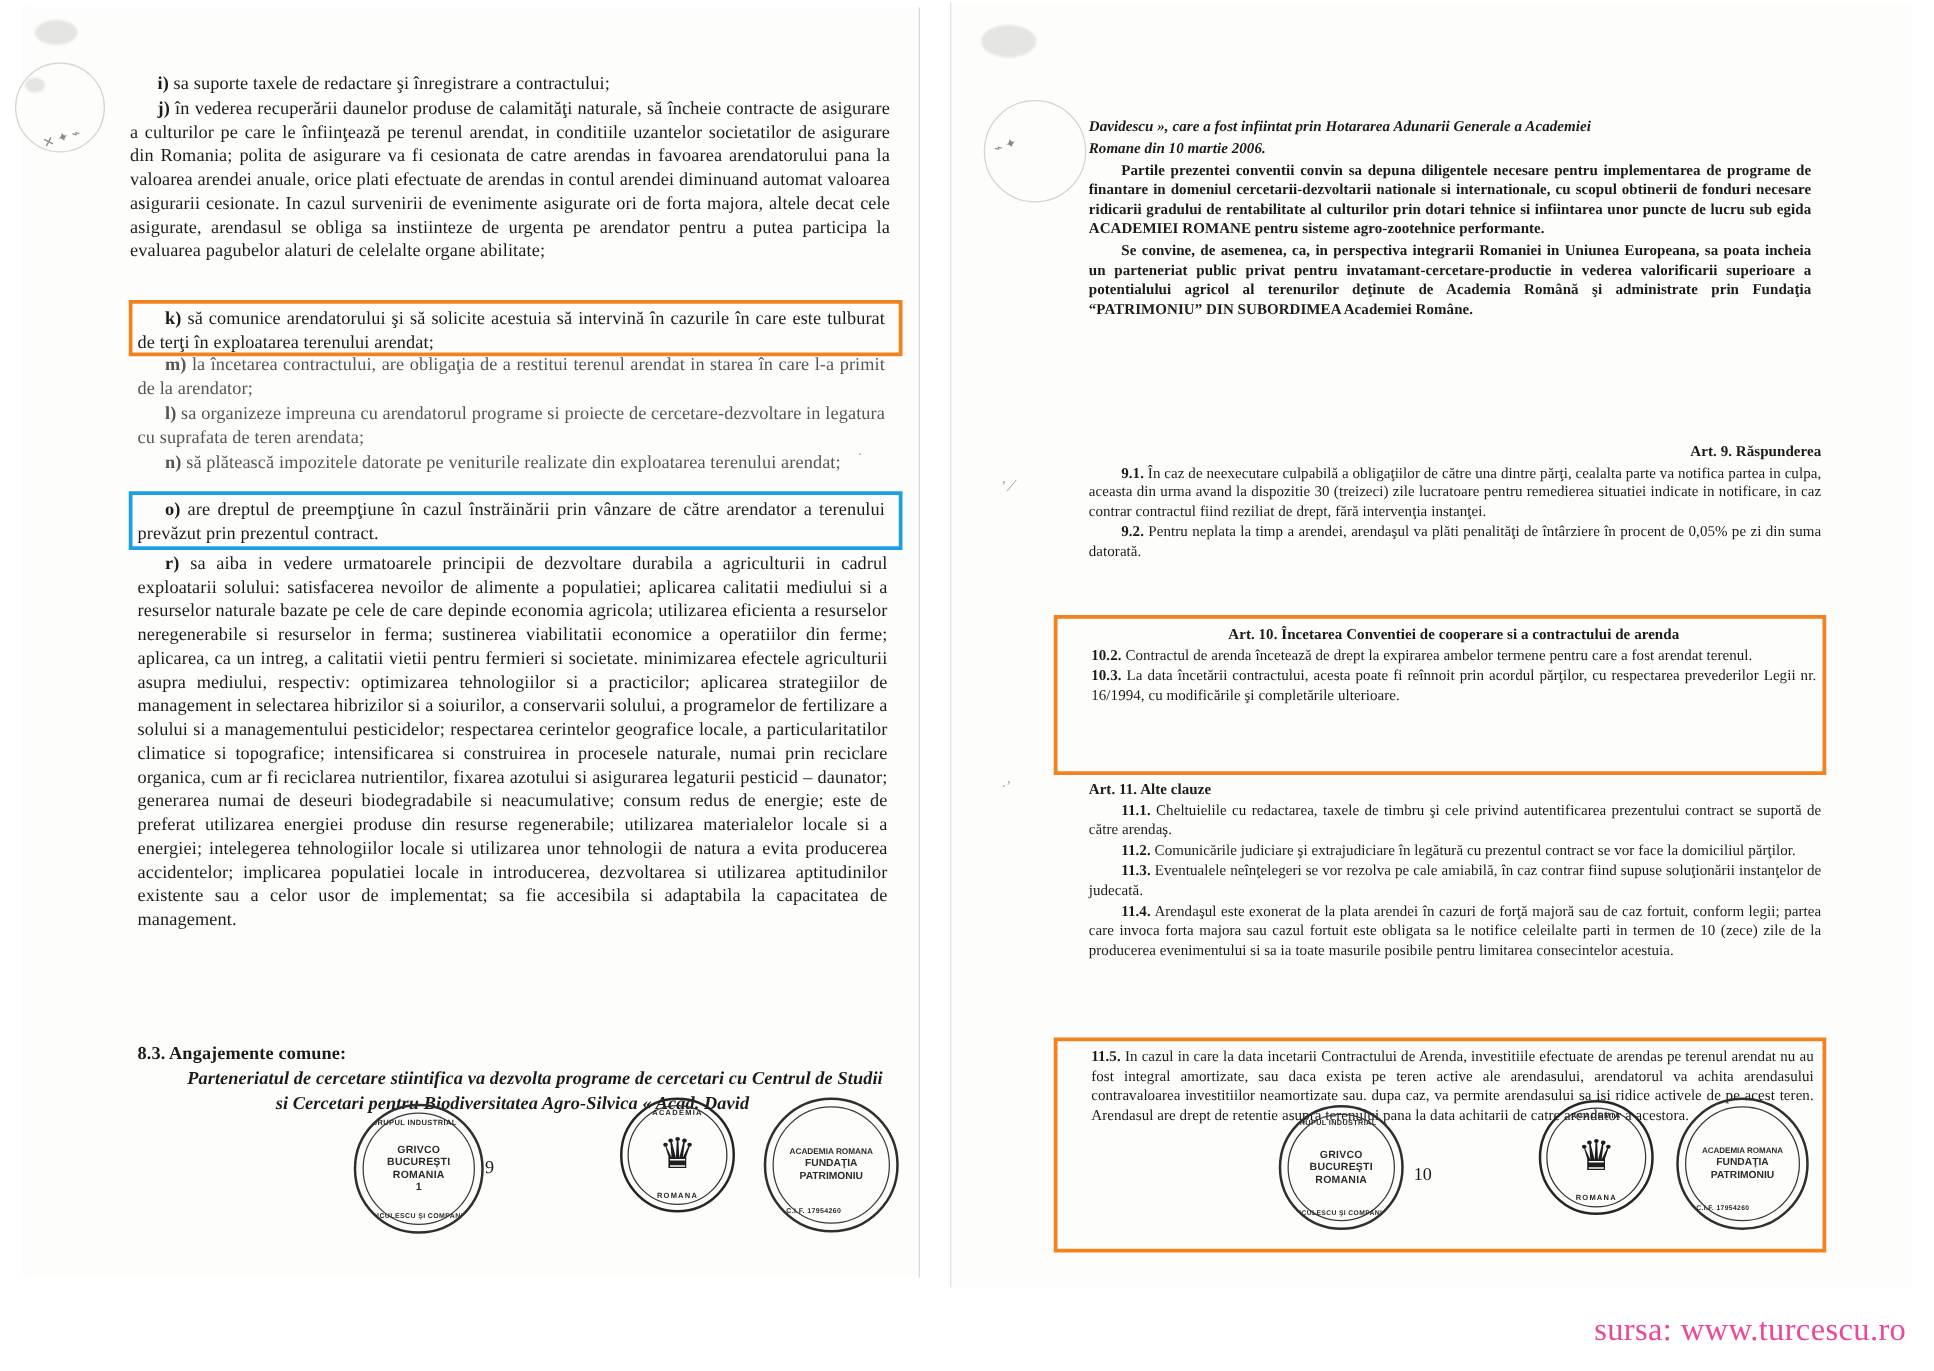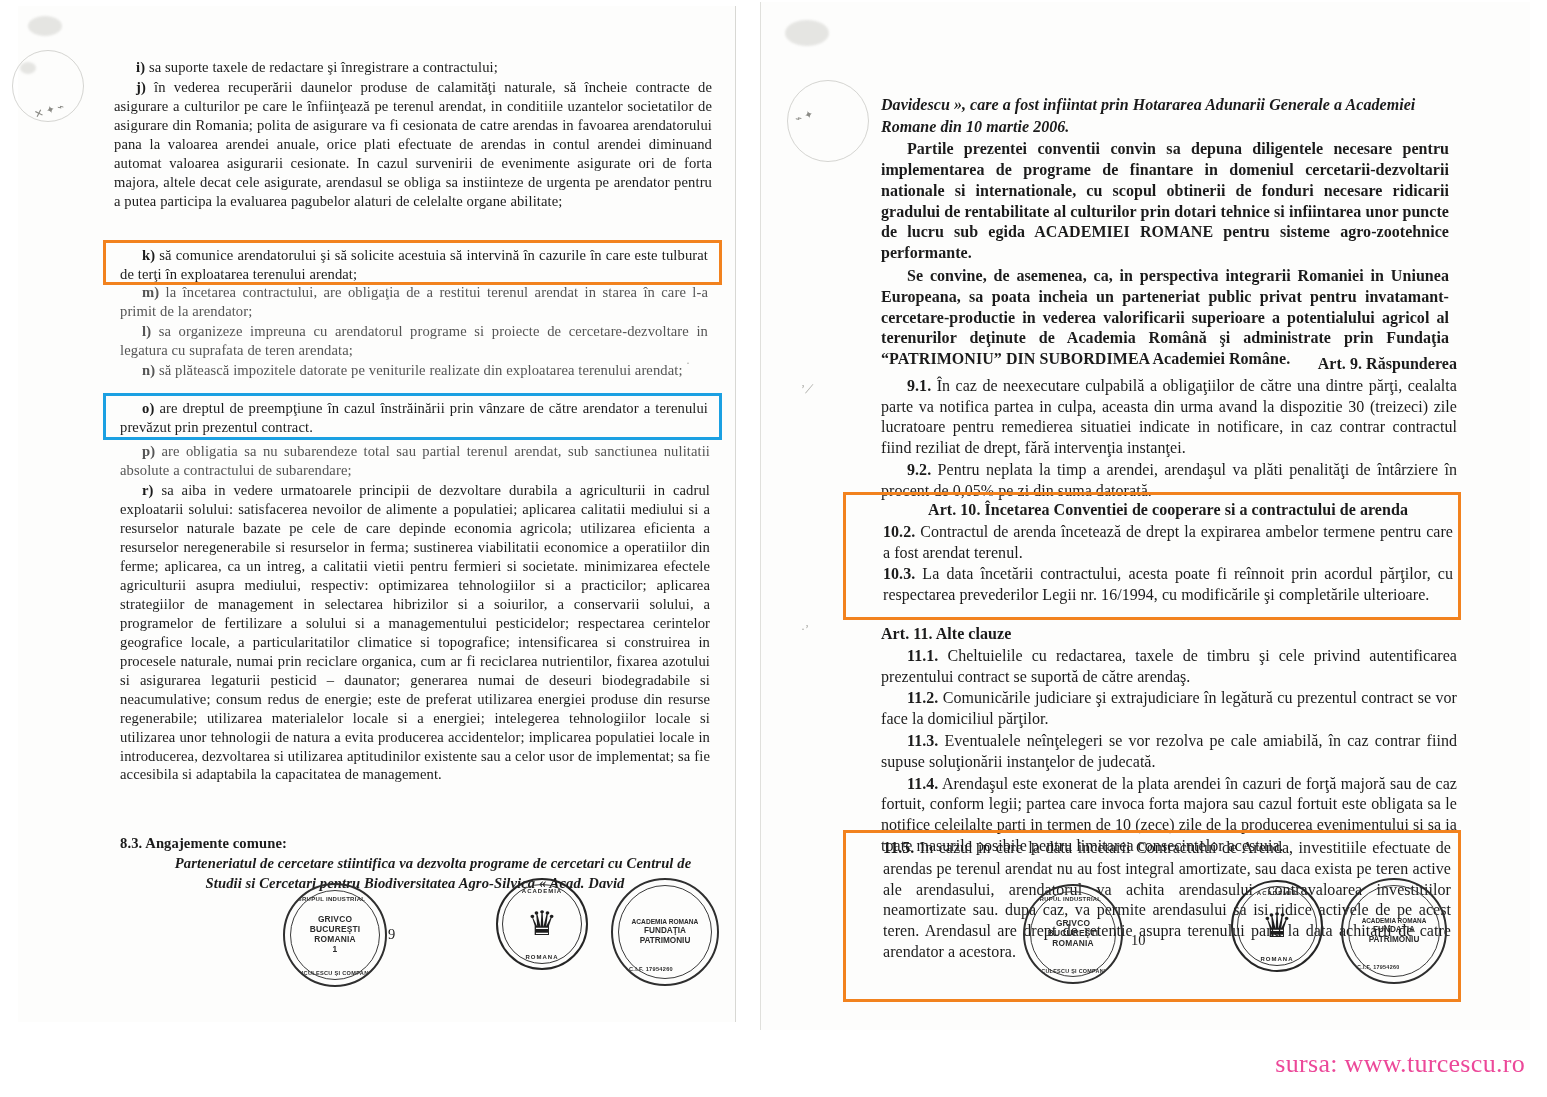--- a/index.html
+++ b/index.html
@@ -54,25 +54,25 @@
     color: #1b1b1b;
     text-align: justify;
     line-height: 1.30;
   }
   
   #page-left .textblock {
     font-size: 14.6px;
     letter-spacing: 0.1px;
   }
   #page-right .textblock {
-    font-size: 16px;
+    font-size: 12px;
     letter-spacing: 0.05px;
   }
   p {
-    margin: 0 0 1px 10px;
+    margin: 0 0 1px 0;
     text-indent: 22px;
     font-family: Liberation Serif, serif;
   }
   p.noind { text-indent: 0; }
   .faded { color: #555; }
   .bold { font-weight: bold; }
 
   
   .hl {
     position: absolute;
@@ -235,21 +235,20 @@
     <p><span class="bold">m)</span> <span>la încetarea contractului, are obligaţia de a restitui terenul arendat in starea în care l-a primit de la arendator;</span></p>
     <p><span class="bold">l)</span> <span>sa organizeze impreuna cu arendatorul programe si proiecte de cercetare-dezvoltare in legatura cu suprafata de teren arendata;</span></p>
     <p><span class="bold">n)</span> <span>să plătească impozitele datorate pe veniturile realizate din exploatarea terenului arendat;</span></p>
   </div>
 
   <div class="textblock" style="left:92px; top:393px; width:598px;">
     <p><span class="bold">o)</span> <span>are dreptul de preempţiune în cazul înstrăinării prin vânzare de către arendator a terenului prevăzut prin prezentul contract.</span></p>
   </div>
 
   <div class="textblock" style="left:92px; top:436px; width:600px;">
-    <p class="faded"><span class="bold">p)</span> <span>are obligatia sa nu subarendeze total sau partial terenul arendat, sub sanctiunea nulitatii absolute a contractului de subarendare;</span></p>
     <p><span class="bold">r)</span> <span>sa aiba in vedere urmatoarele principii de dezvoltare durabila a agriculturii in cadrul exploatarii solului: satisfacerea nevoilor de alimente a populatiei; aplicarea calitatii mediului si a resurselor naturale bazate pe cele de care depinde economia agricola; utilizarea eficienta a resurselor neregenerabile si resurselor in ferma; sustinerea viabilitatii economice a operatiilor din ferme; aplicarea, ca un intreg, a calitatii vietii pentru fermieri si societate. minimizarea efectele agriculturii asupra mediului, respectiv: optimizarea tehnologiilor si a practicilor; aplicarea strategiilor de management in selectarea hibrizilor si a soiurilor, a conservarii solului, a programelor de fertilizare a solului si a managementului pesticidelor; respectarea cerintelor geografice locale, a particularitatilor climatice si topografice; intensificarea si construirea in procesele naturale, numai prin reciclare organica, cum ar fi reciclarea nutrientilor, fixarea azotului si asigurarea legaturii pesticid – daunator; generarea numai de deseuri biodegradabile si neacumulative; consum redus de energie; este de preferat utilizarea energiei produse din resurse regenerabile; utilizarea materialelor locale si a energiei; intelegerea tehnologiilor locale si utilizarea unor tehnologii de natura a evita producerea accidentelor; implicarea populatiei locale in introducerea, dezvoltarea si utilizarea aptitudinilor existente sau a celor usor de implementat; sa fie accesibila si adaptabila la capacitatea de management.</span></p>
   </div>
 
   <div class="textblock" style="left:92px; top:828px; width:600px;">
     <p class="noind bold"><span>8.3.</span> <span>Angajemente comune:</span></p>
     <p class="hdr-ital" style="text-indent:36px; text-align:center; line-height:1.35;">Parteneriatul de cercetare stiintifica va dezvolta programe de cercetari cu Centrul de Studii si Cercetari pentru Biodiversitatea Agro-Silvica « Acad. David</p>
   </div>
 
   <div class="hl hl-orange" style="left:85px; top:234px; width:619px; height:45px;"></div>
   <div class="hl hl-blue" style="left:85px; top:387px; width:619px; height:47px;"></div>

